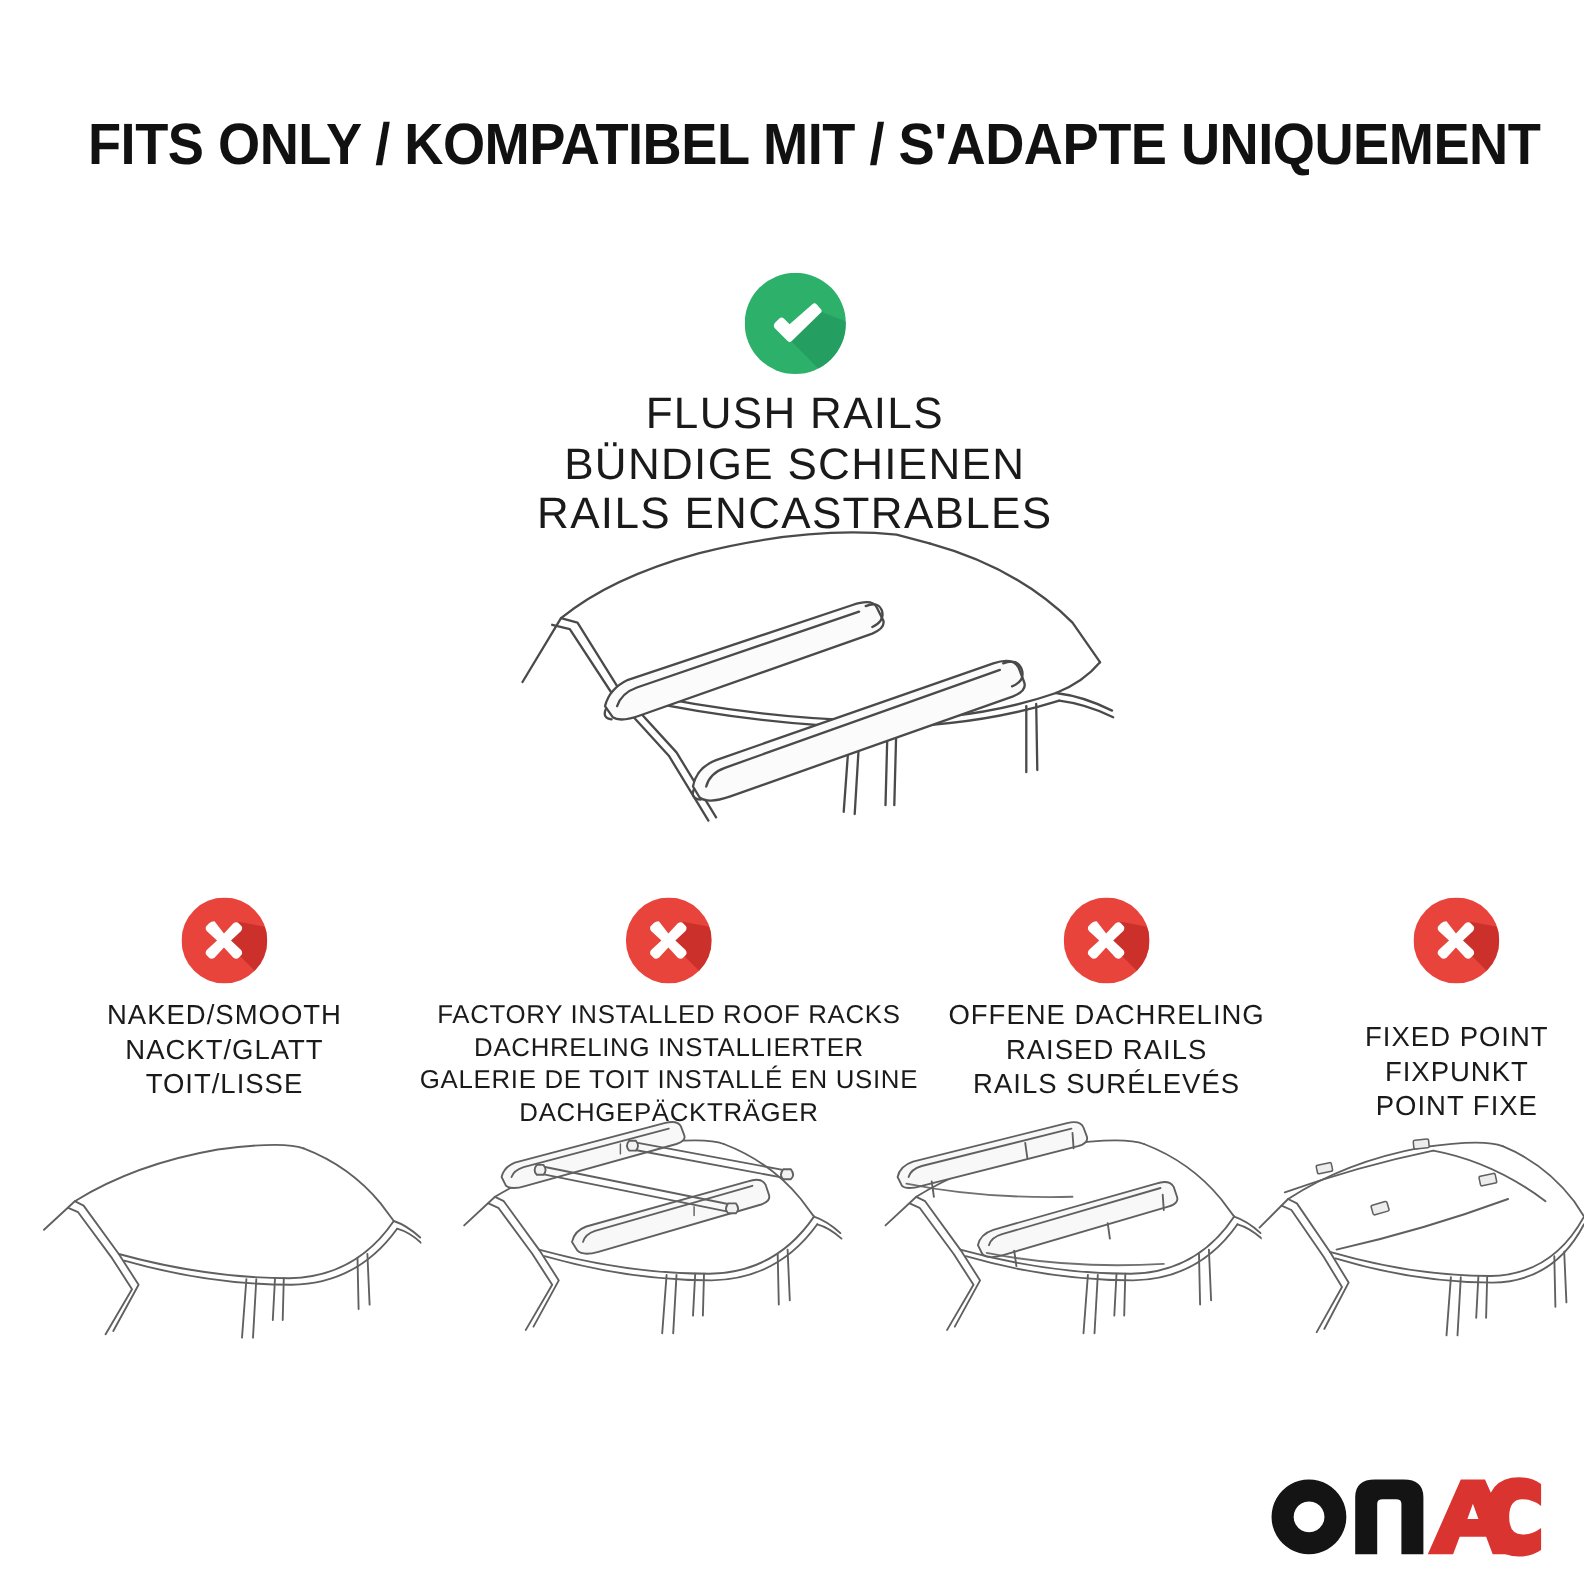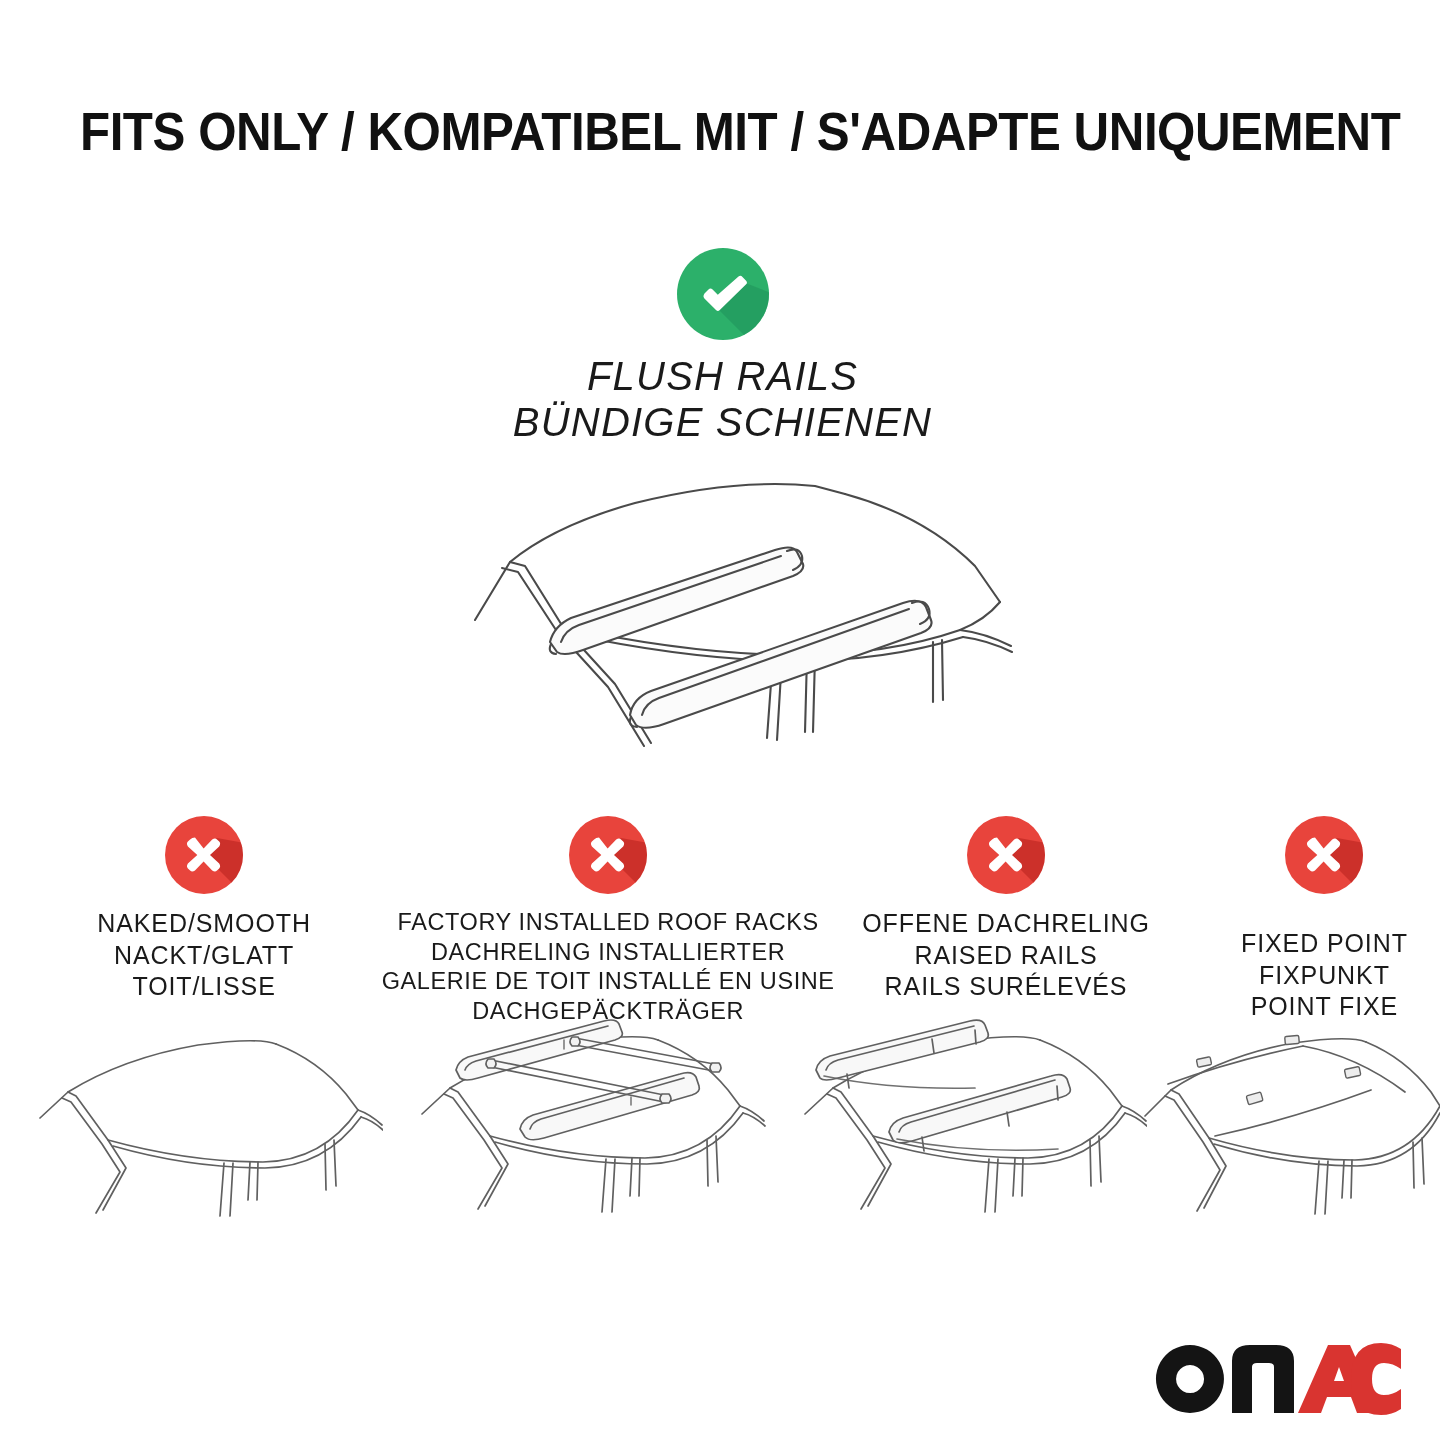--- a/index.html
+++ b/index.html
@@ -43,21 +43,21 @@
   .badge svg{display:block;width:92px;height:92px;}
 
   .fit-lines{
     margin-top:14px;
     font-size:40px;
     font-weight:300;
     letter-spacing:1.2px;
     color:#1a1a1a;
     line-height:1.14;
   }
-  .fit-lines div{white-space:nowrap;font-style:italic;}
+  .fit-lines div{white-space:nowrap;}
 
   
   .hero-car{
     position:absolute;
     left:455px; top:470px;
     width:560px;height:300px;
   }
   .hero-car svg{display:block;width:560px;height:300px;}
 
   
@@ -136,20 +136,21 @@
         <g clip-path="url(#ckclip)">
           <path d="M40 60 L92 112 L112 52 L66 34 Z" fill="#1f9259" opacity="0.55"></path>
         </g>
         <path d="M27.5 45.5 L31.5 41.5 Q33.5 39.6 35.6 41.6 L40.8 46.8 L61.5 28.5 Q63.6 26.8 65.5 28.9 L69.1 32.8 Q70.9 34.8 68.9 36.6 L42.8 62.1 Q40.9 64 39 62.1 L27.4 50.4 Q25.5 48.4 27.5 45.5 Z" fill="#ffffff"></path>
       </svg>
     </div>
 
     <div class="fit-lines">
       <div>FLUSH RAILS</div>
       <div>BÜNDIGE SCHIENEN</div>
+      <div>RAILS ENCASTRABLES</div>
     </div>
   </div>
 
   <div class="hero-car">
     <svg viewBox="0 0 560 300" xmlns="http://www.w3.org/2000/svg" fill="none" stroke="#4a4a4a" stroke-width="2.1" stroke-linecap="round" stroke-linejoin="round">
 
       <path d="M20 150 L55 92 Q100 55 180 33 Q280 8 360 16 L390 24"></path>
       <path d="M390 24 Q470 46 520 96 L545 132"></path>
 
       <path d="M545 132 Q530 150 505 160"></path>

